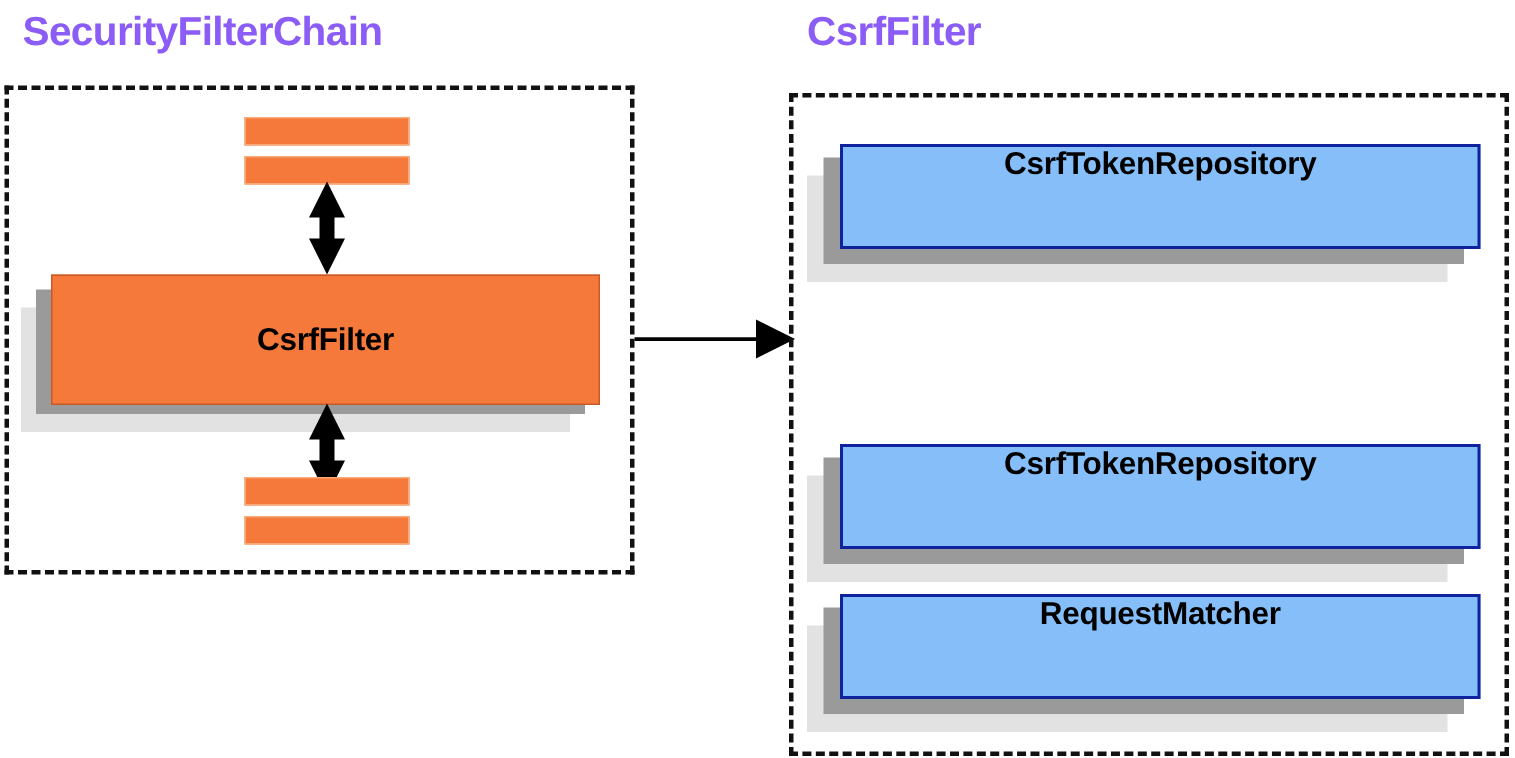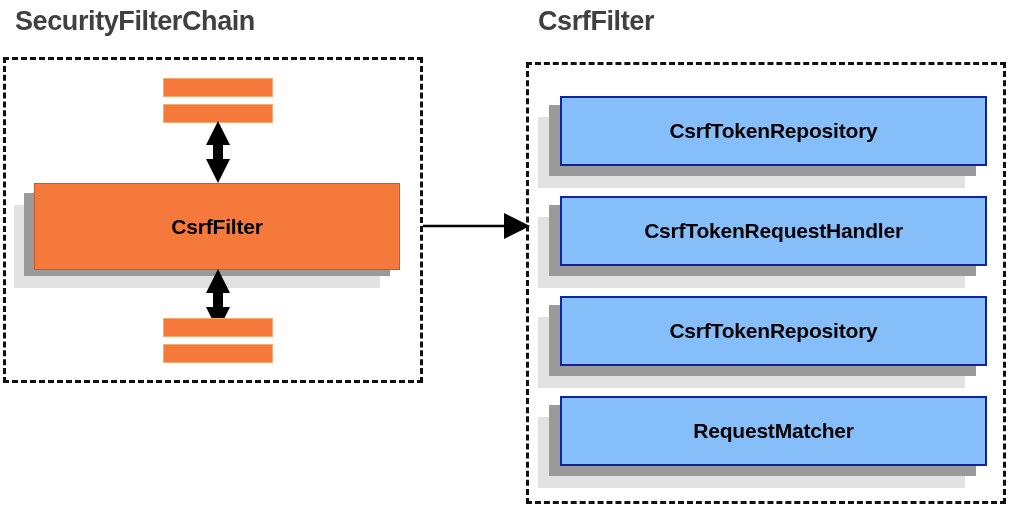--- a/index.html
+++ b/index.html
@@ -14,21 +14,21 @@
     background: #ffffff;
     overflow: hidden;
     font-family: "Liberation Sans", sans-serif;
   }
 
   
   .panel-title {
     position: absolute;
     font-size: 27px;
     font-weight: bold;
-    color: #404040;
+    color: #8b5cf6;
     letter-spacing: -0.4px;
     white-space: nowrap;
     line-height: 1;
   }
   #title-left  { left: 15px;  top: 8px; }
   #title-right { left: 538px; top: 8px; }
 
   
   .dashed-box {
     position: absolute;
@@ -119,21 +119,21 @@
     left: 0px;  top: 21px; width: 427px; height: 71px;
   }
   .node-blue .shade-dark {
     left: 11px; top: 9px;  width: 427px; height: 71px;
   }
   .node-blue .face {
     left: 22px; top: 0px;  width: 427px; height: 70px;
     background: #85bef8;
     border: 2px solid #10239e;
     display: flex;
-    align-items: center;
+    align-items: flex-start;
     justify-content: center;
   }
   .node-blue .face .node-label {
     font-size: 21px;
     font-weight: bold;
     color: #000000;
     letter-spacing: -0.2px;
     white-space: nowrap;
   }
   #node-blue-0 { top: 96px;  }
@@ -186,27 +186,20 @@
   <div id="box-csrffilter" class="dashed-box"></div>
 
   <div id="node-blue-0" class="node node-blue">
     <div class="shade-light"></div>
     <div class="shade-dark"></div>
     <div class="face">
       <span class="node-label">CsrfTokenRepository</span>
     </div>
   </div>
 
-  <div id="node-blue-1" class="node node-blue">
-    <div class="shade-light"></div>
-    <div class="shade-dark"></div>
-    <div class="face">
-      <span class="node-label">CsrfTokenRequestHandler</span>
-    </div>
-  </div>
 
   <div id="node-blue-2" class="node node-blue">
     <div class="shade-light"></div>
     <div class="shade-dark"></div>
     <div class="face">
       <span class="node-label">CsrfTokenRepository</span>
     </div>
   </div>
 
   <div id="node-blue-3" class="node node-blue">

